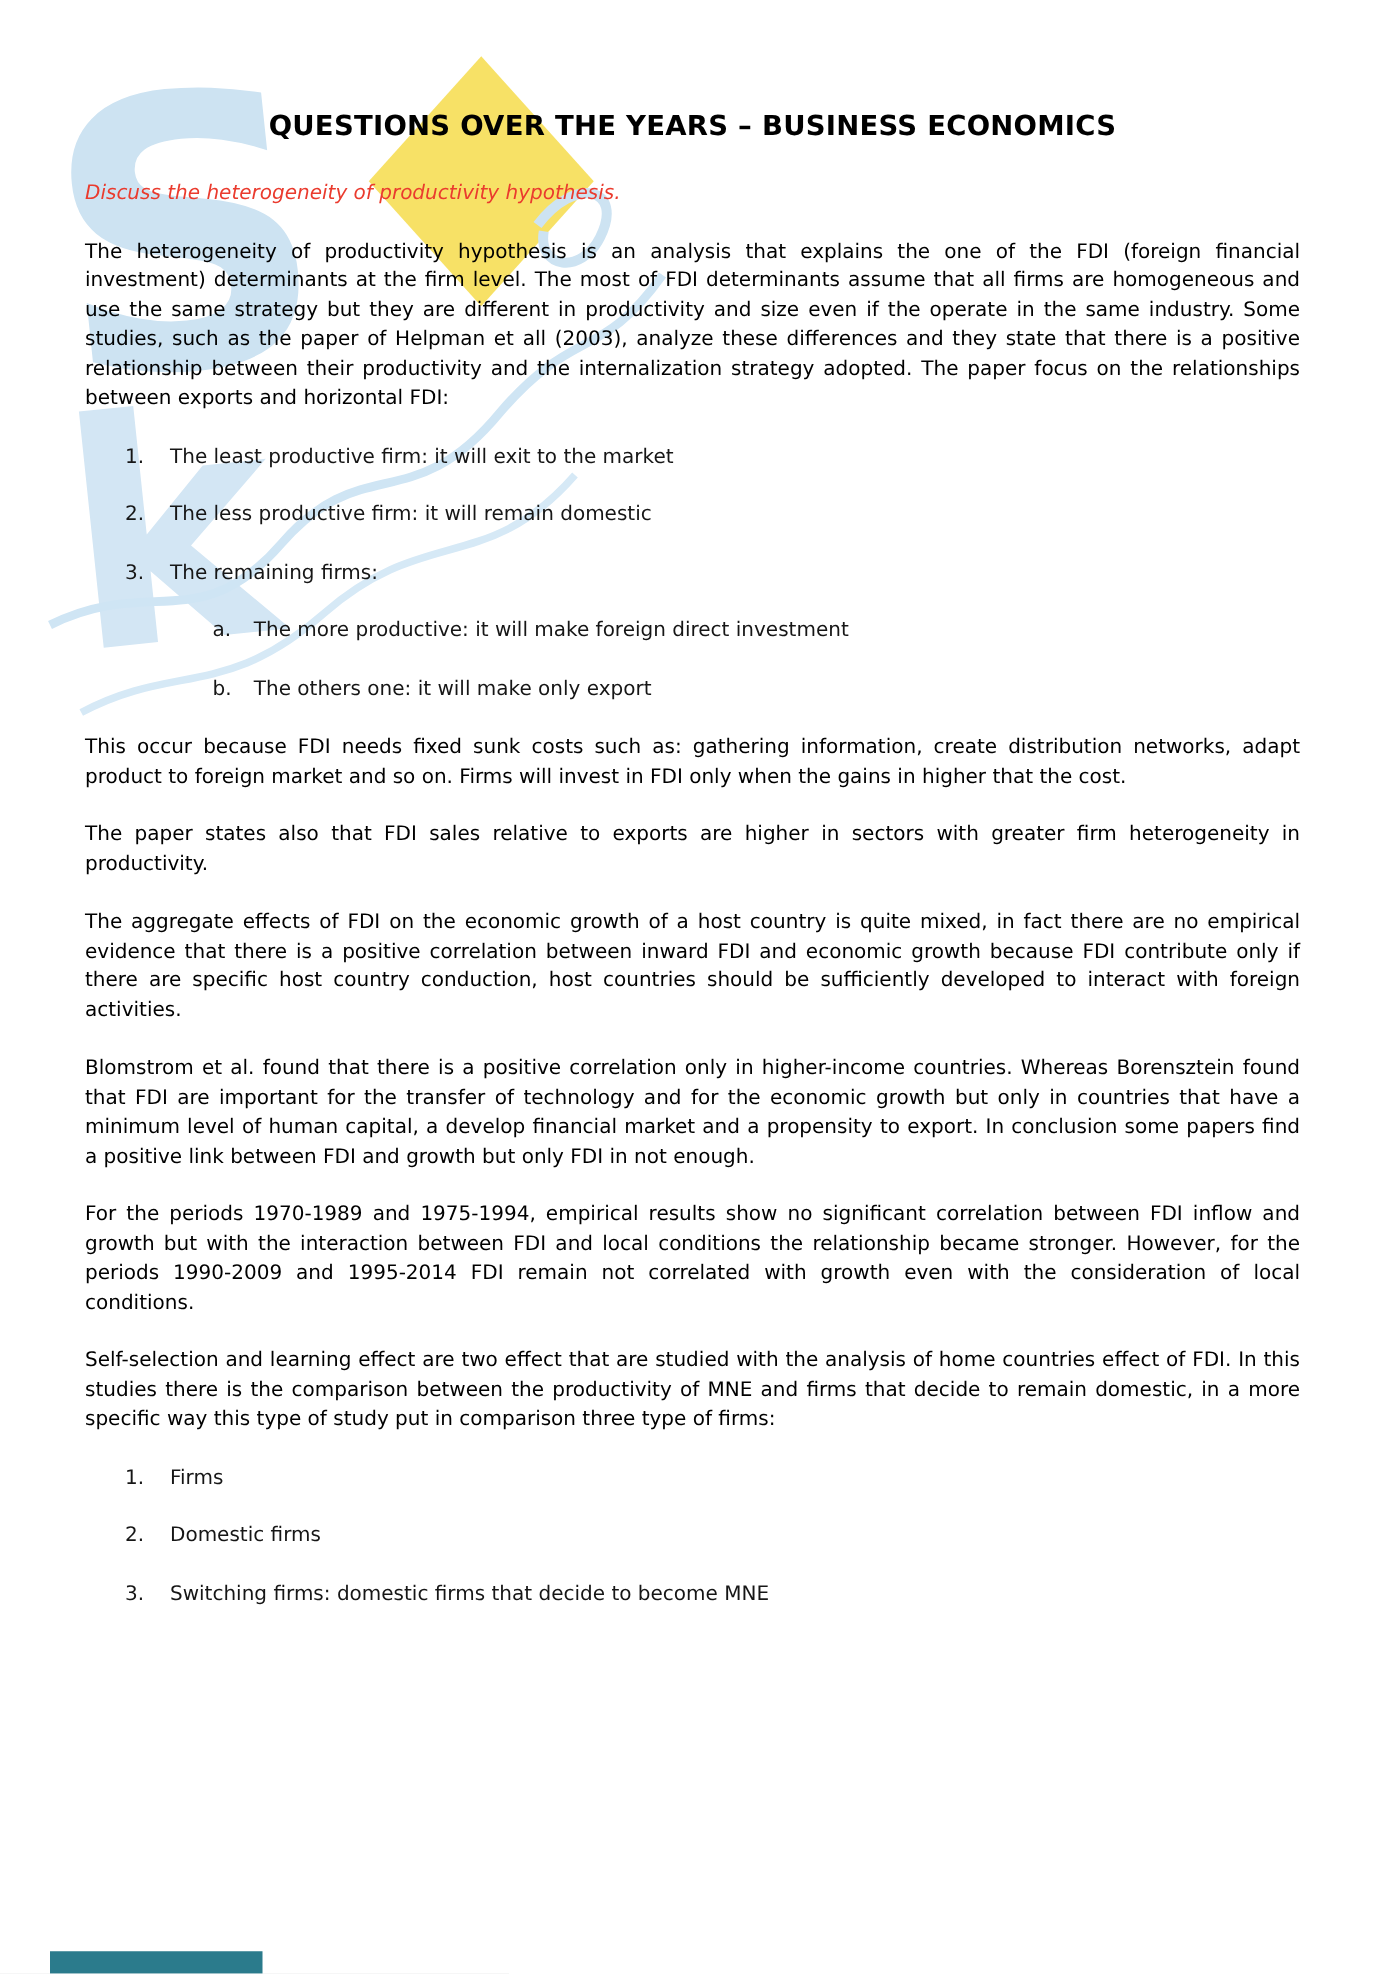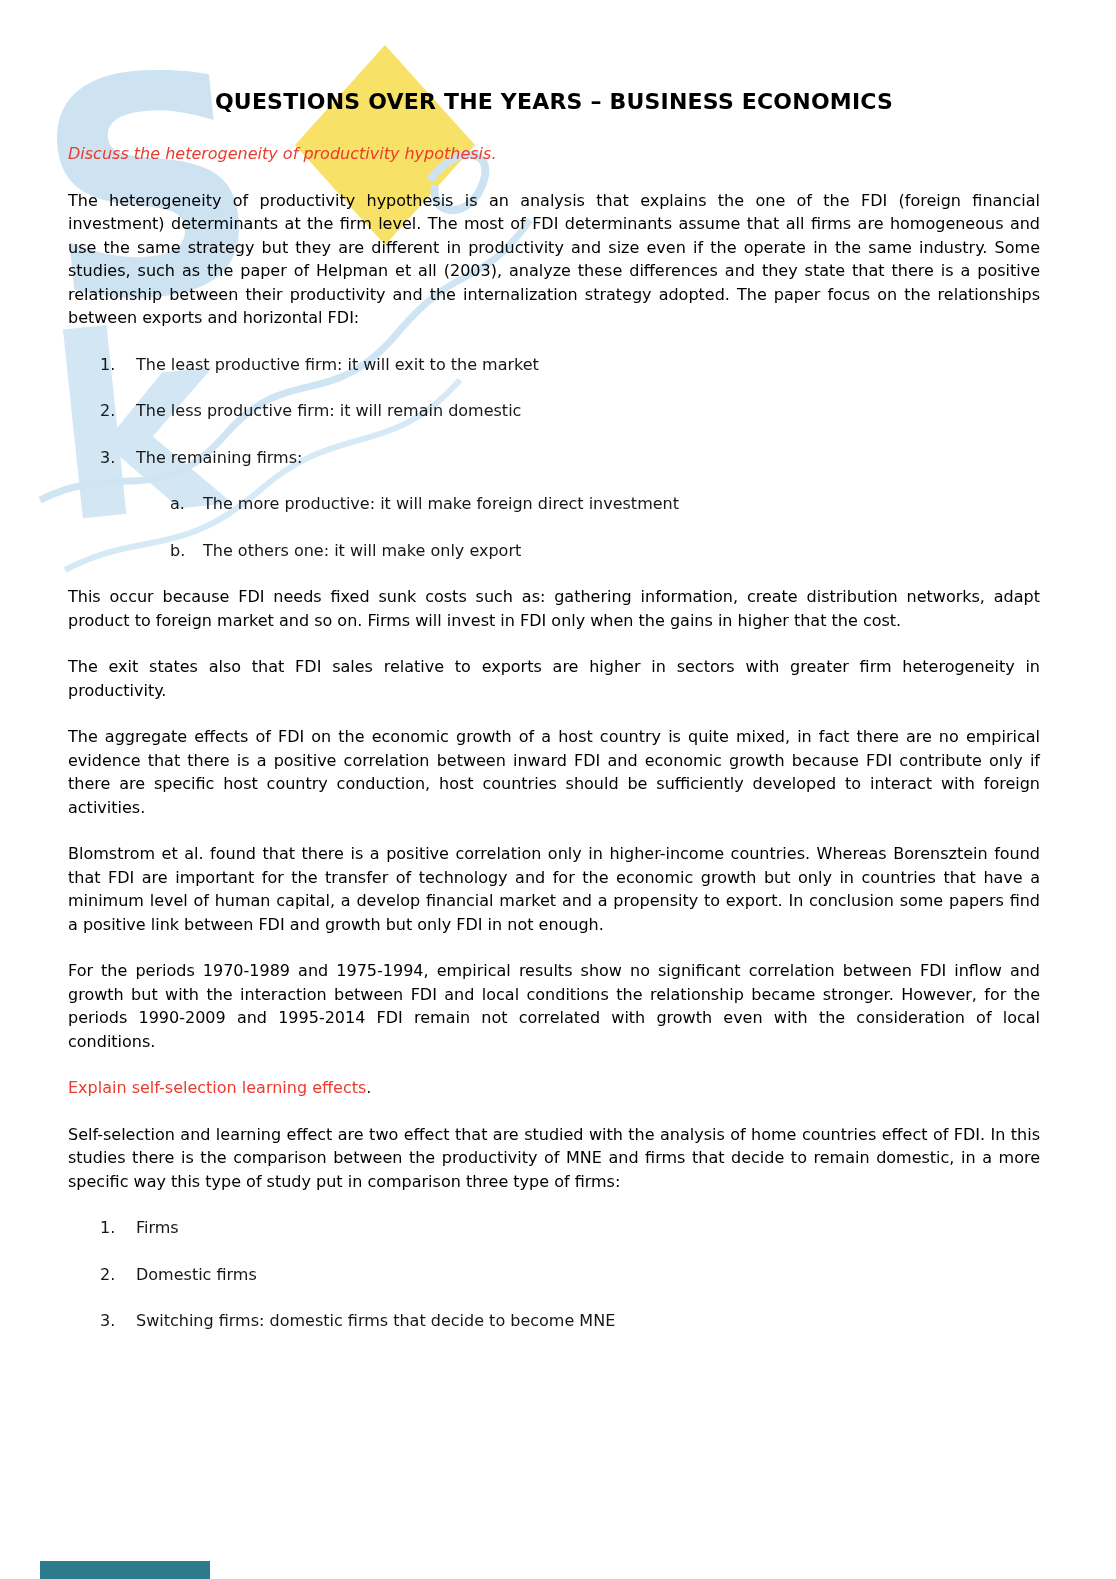--- a/index.html
+++ b/index.html
@@ -110,28 +110,27 @@
         <span class="marker">a.</span>
         <span>The more productive: it will make foreign direct investment</span>
       </div>
       <div class="li sub">
         <span class="marker">b.</span>
         <span>The others one: it will make only export</span>
       </div>
     </div>
 
     <p class="body">This occur because FDI needs fixed sunk costs such as: gathering information, create distribution networks, adapt product to foreign market and so on. Firms will invest in FDI only when the gains in higher that the cost.</p>
-    <p class="body">The exit states also that FDI sales relative to exports are higher in sectors with greater firm heterogeneity in productivity.</p>
+    <p class="body">The paper states also that FDI sales relative to exports are higher in sectors with greater firm heterogeneity in productivity.</p>
 
 
     <p class="body">The aggregate effects of FDI on the economic growth of a host country is quite mixed, in fact there are no empirical evidence that there is a positive correlation between inward FDI and economic growth because FDI contribute only if there are specific host country conduction, host countries should be sufficiently developed to interact with foreign activities.</p>
     <p class="body">Blomstrom et al. found that there is a positive correlation only in higher-income countries. Whereas Borensztein found that FDI are important for the transfer of technology and for the economic growth but only in countries that have a minimum level of human capital, a develop financial market and a propensity to export. In conclusion some papers find a positive link between FDI and growth but only FDI in not enough.</p>
     <p class="body">For the periods 1970-1989 and 1975-1994, empirical results show no significant correlation between FDI inflow and growth but with the interaction between FDI and local conditions the relationship became stronger. However, for the periods 1990-2009 and 1995-2014 FDI remain not correlated with growth even with the consideration of local conditions.</p>
 
-    <p class="question upright"><span>Explain self-selection learning effects</span><span class="period">.</span></p>
 
     <p class="body">Self-selection and learning effect are two effect that are studied with the analysis of home countries effect of FDI. In this studies there is the comparison between the productivity of MNE and firms that decide to remain domestic, in a more specific way this type of study put in comparison three type of firms:</p>
 
     <div class="list">
       <div class="li">
         <span class="marker">1.</span>
         <span>Firms</span>
       </div>
       <div class="li">
         <span class="marker">2.</span>

